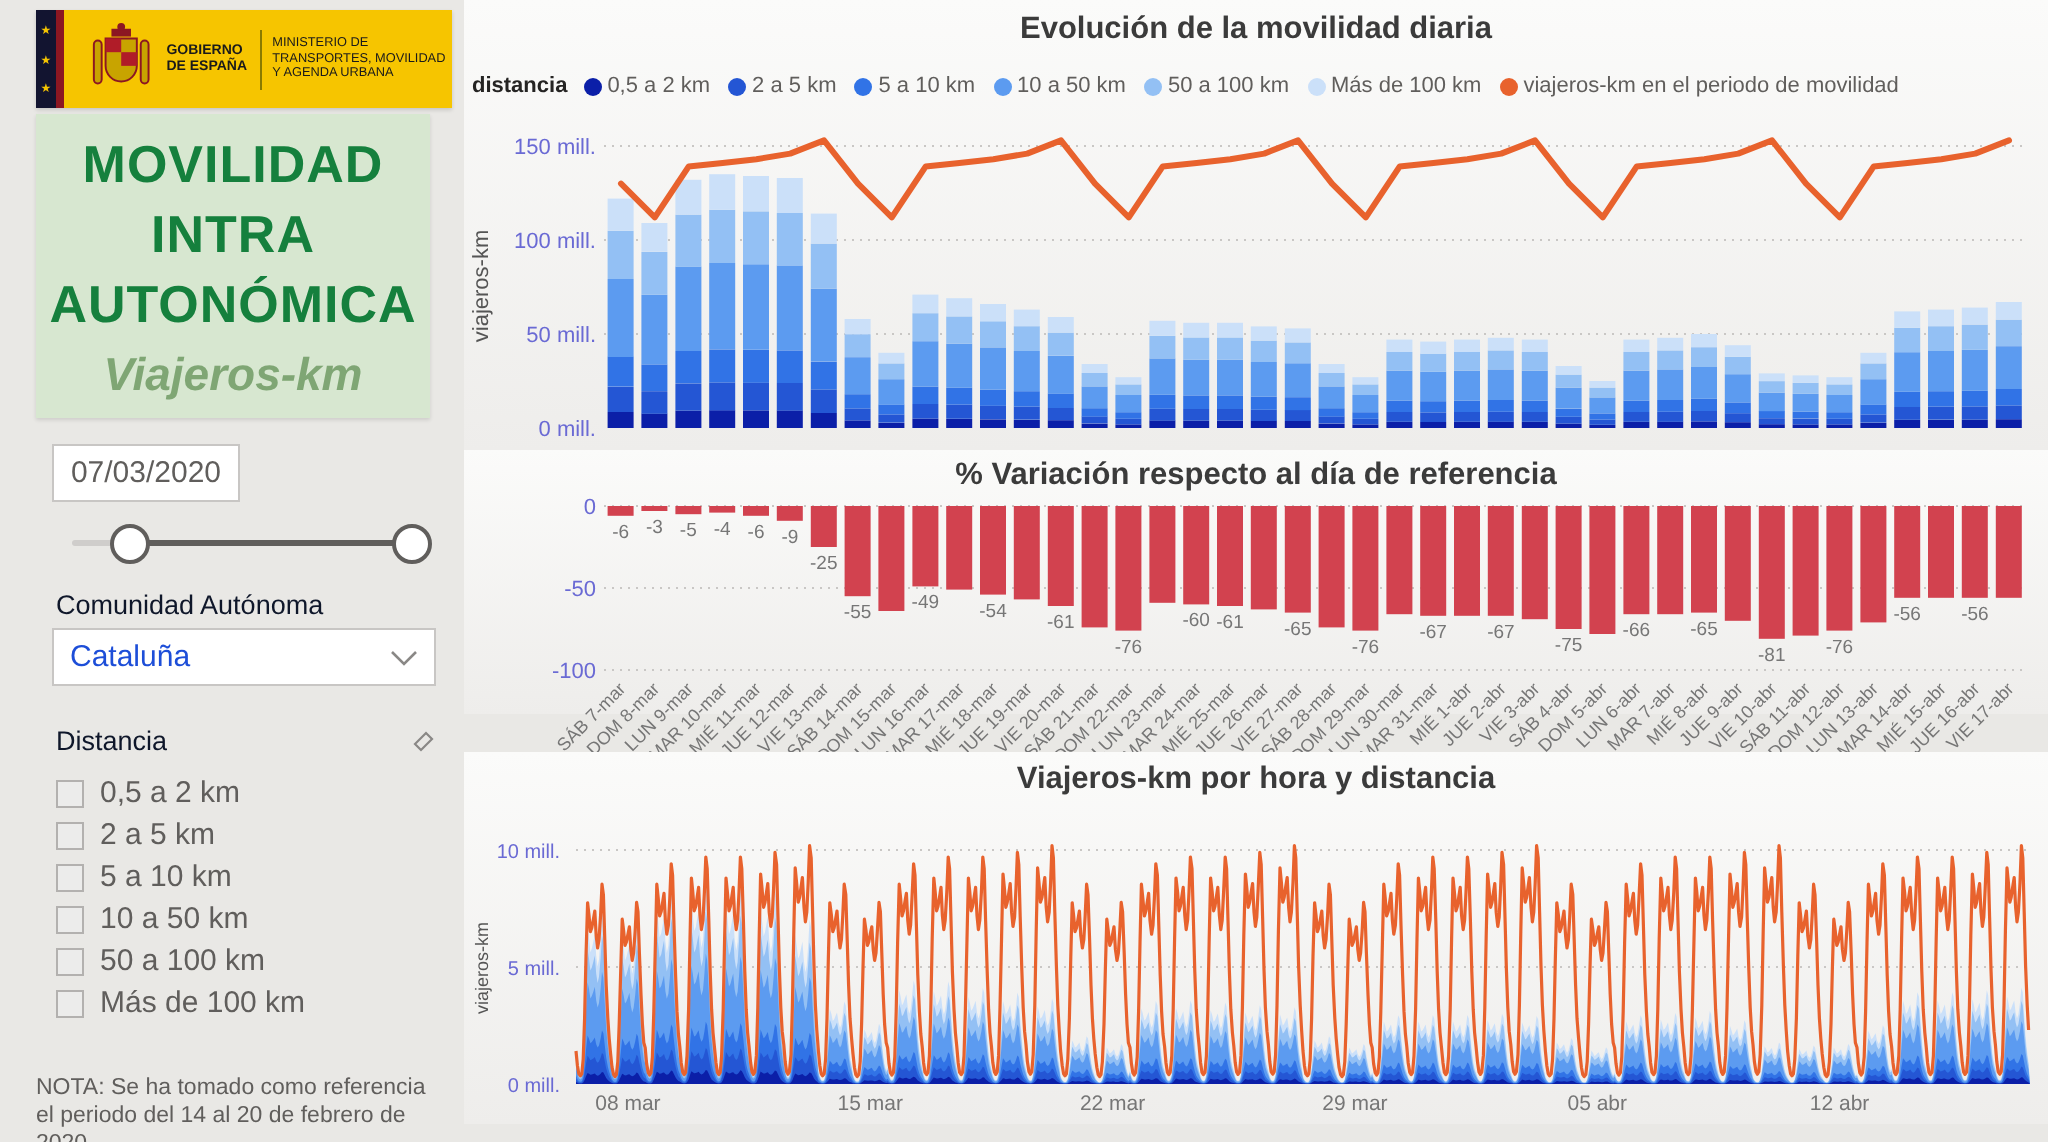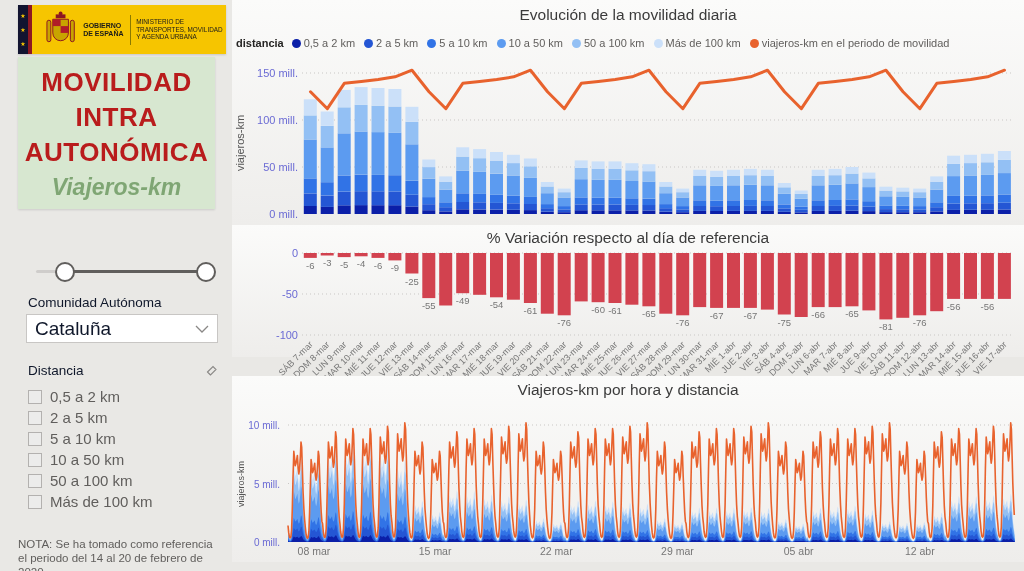--- a/index.html
+++ b/index.html
@@ -10,39 +10,39 @@
   #gov-banner{left:10px;top:5px;width:208px;height:49px;background:#f6c500;display:flex;align-items:center;box-shadow:0 1px 2px rgba(0,0,0,.15);}
   #flag{width:20px;height:49px;display:flex;}
   #flag .navy{width:10px;background:#121430;color:#f6c500;font-size:6px;display:flex;flex-direction:column;justify-content:space-evenly;align-items:center;}
   #flag .maroon{width:4px;background:#8c1722;}
   #flag .yellow{width:6px;background:#f6c500;}
   #coa{margin-left:6px;}
   #gov-text{font-weight:bold;font-size:7px;line-height:8px;color:#1a1a1a;margin-left:6px;width:44px;}
   #gov-sep{width:1px;height:30px;background:#8a7a00;margin-left:4px;}
   #ministry-text{font-size:6.4px;line-height:7.5px;color:#1a1a1a;margin-left:5px;width:92px;}
   #title-panel{left:10px;top:57px;width:197px;height:152px;background:#d7e7d0;text-align:center;box-shadow:0 1px 2px rgba(0,0,0,.12);}
-  .title-line{font-weight:bold;font-size:26px;line-height:35px;color:#b91c1c;letter-spacing:.5px;}
+  .title-line{font-weight:bold;font-size:26px;line-height:35px;color:#15803d;letter-spacing:.5px;}
   .subtitle{font-weight:bold;font-style:italic;font-size:23px;color:#7fa674;margin-top:4px;}
   .date-box{top:222px;width:92px;height:27px;background:#fff;border:1px solid #c8c6c4;color:#605e5c;font-size:15px;display:flex;align-items:center;justify-content:center;}
   #slider-track-lite{left:28px;top:270px;width:172px;height:3px;background:#cfcdcb;border-radius:2px;}
   #slider-track{left:55px;top:270px;width:141px;height:3px;background:#605e5c;}
   .slider-handle{top:262px;width:16px;height:16px;background:#fff;border:2px solid #605e5c;border-radius:50%;}
   .field-label{left:20px;font-size:13.5px;color:#0f172a;}
-  #region-select{left:18px;top:314px;width:190px;height:27px;background:#fff;border:1px solid #c8c6c4;display:flex;align-items:center;color:#0f172a;font-size:19px;}
+  #region-select{left:18px;top:314px;width:190px;height:27px;background:#fff;border:1px solid #c8c6c4;display:flex;align-items:center;color:#1d4ed8;font-size:15px;}
   #region-select span.val{margin-left:8px;flex:1;}
   #distance-list{left:20px;top:386px;list-style:none;margin:0;padding:0;}
   #distance-list li{display:flex;align-items:center;height:21px;color:#605e5c;font-size:15px;}
   .cb{width:12px;height:12px;border:1px solid #b3b1af;background:#ececeb;margin-right:8px;flex:0 0 auto;}
   #note{left:10px;top:537px;width:204px;font-size:11.5px;line-height:14px;color:#605e5c;}
   
   .chart{left:232px;width:792px;background:linear-gradient(#fbfbfa,#eeedeb);}
   #chart1{top:0;height:225px;}
   #chart2{top:225px;height:132px;}
   #chart3{top:376px;height:186px;}
-  .chart-title{position:absolute;left:0;width:100%;text-align:center;font-size:15.5px;color:#3b3b3b;}
+  .chart-title{position:absolute;left:0;width:100%;text-align:center;font-size:15.5px;color:#3b3b3b;font-weight:bold;}
   #legend{position:absolute;left:4px;top:37px;display:flex;align-items:center;font-size:11px;color:#605e5c;white-space:nowrap;}
   #legend .lg-label{font-weight:bold;color:#252423;margin-right:8px;}
   #legend .item{display:flex;align-items:center;margin-right:9px;}
   #legend .dot{width:9px;height:9px;border-radius:50%;margin-right:3px;flex:0 0 auto;}
   svg{position:absolute;left:0;}
   svg text{font-family:"Liberation Sans",sans-serif;}
 </style>
 </head>
 <body>
 
@@ -73,20 +73,21 @@
 
   <div id="title-panel" class="abs">
     <div style="margin-top:8px">
       <div class="title-line">MOVILIDAD</div>
       <div class="title-line">INTRA</div>
       <div class="title-line">AUTONÓMICA</div>
       <div class="subtitle">Viajeros-km</div>
     </div>
   </div>
 
+  <div class="date-box abs" style="left:18px">07/03/2020</div>
 
   <div id="slider-track-lite" class="abs"></div>
   <div id="slider-track" class="abs"></div>
   <div class="slider-handle abs" style="left:47px"></div>
   <div class="slider-handle abs" style="left:188px"></div>
 
   <div class="field-label abs" style="top:295px">Comunidad Autónoma</div>
   <div id="region-select" class="abs">
     <span class="val">Cataluña</span>
     <svg width="14" height="8" viewBox="0 0 14 8" style="position:static;margin-right:8px">

